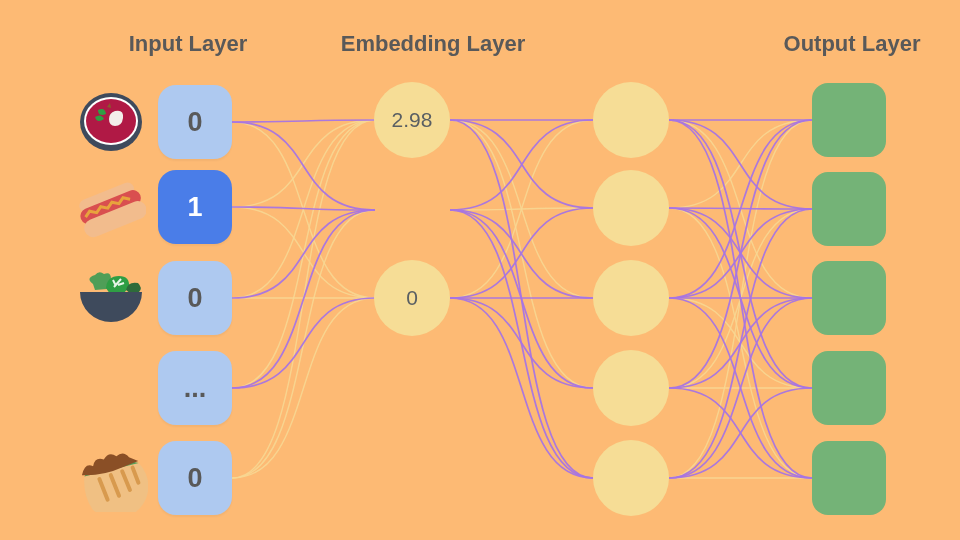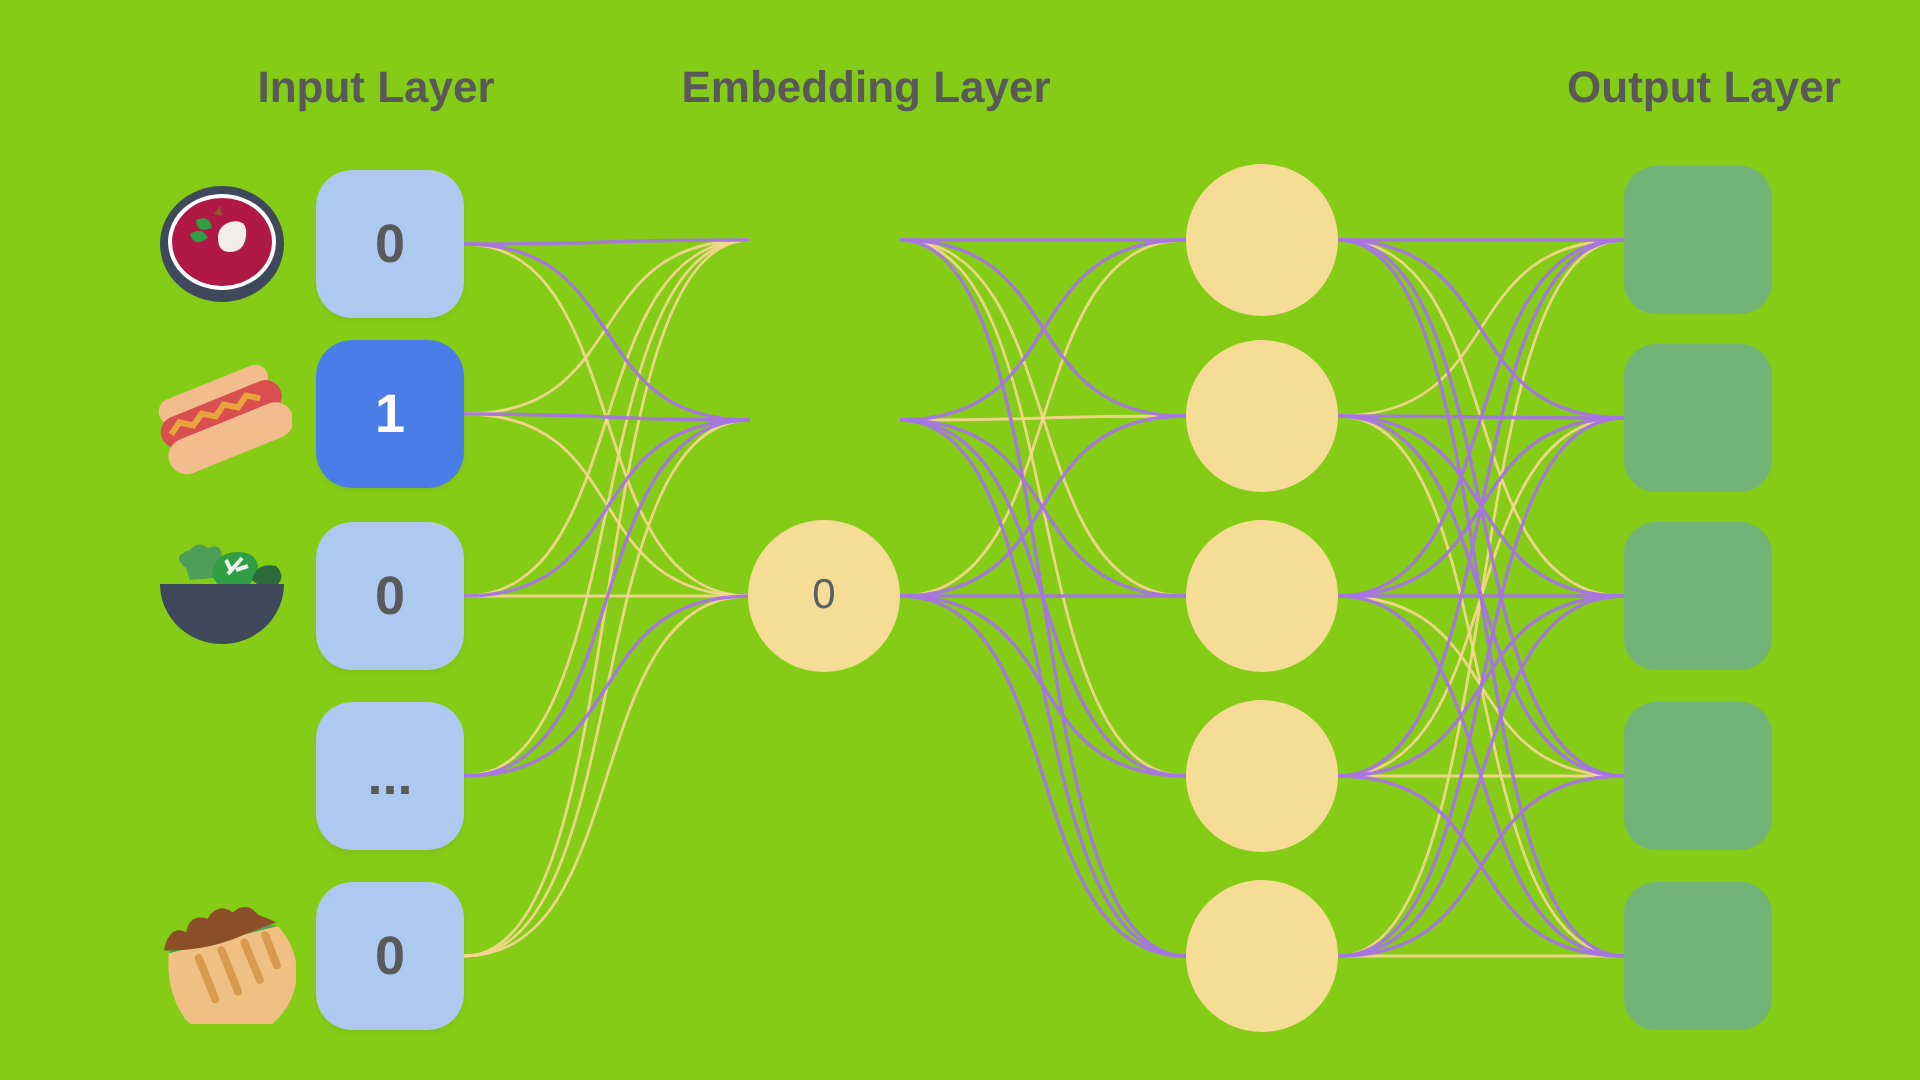--- a/index.html
+++ b/index.html
@@ -1,17 +1,17 @@
 <!DOCTYPE html>
 <html><head>
 <meta charset="utf-8">
 <style>
   html,body{margin:0;padding:0;background:#fff;}
   #canvas{
-    position:relative;width:960px;height:540px;background:#84cc16;
+    position:relative;width:960px;height:540px;background:#fdba74;
     font-family:"Liberation Sans", sans-serif;overflow:hidden;
   }
   #edges{position:absolute;left:0;top:0;width:960px;height:540px;}
   .layer-title{
     position:absolute;transform:translateX(-50%);
     font-size:22px;font-weight:bold;white-space:nowrap;
   }
   .cell{
     position:absolute;width:74px;height:74px;border-radius:18px;
     display:flex;align-items:center;justify-content:center;
@@ -127,20 +127,21 @@
       <path d="M24 32 l3 22 M36 31 l3 22 M48 30 l3 20 M59 29 l2 16" stroke="#d89a4e" stroke-width="4" stroke-linecap="round" fill="none"></path>
     </g>
   </svg>
 
   <div class="cell" style="left: 158px; top: 85px; background: rgb(174, 201, 240); color: rgb(89, 89, 89);">0</div>
   <div class="cell" style="left: 158px; top: 170px; background: rgb(74, 125, 232); color: rgb(255, 255, 255);">1</div>
   <div class="cell" style="left: 158px; top: 261px; background: rgb(174, 201, 240); color: rgb(89, 89, 89);">0</div>
   <div class="cell" style="left: 158px; top: 351px; background: rgb(174, 201, 240); color: rgb(89, 89, 89);">...</div>
   <div class="cell" style="left: 158px; top: 441px; background: rgb(174, 201, 240); color: rgb(89, 89, 89);">0</div>
 
+  <div class="circle emb" style="left: 374px; top: 82px; background: rgb(246, 221, 150); color: rgb(90, 95, 99);">2.98</div>
   <div class="circle emb" style="left: 374px; top: 260px; background: rgb(246, 221, 150); color: rgb(90, 95, 99);">0</div>
 
   <div class="circle hid" style="left: 593px; top: 82px; background: rgb(246, 221, 150); color: rgb(90, 95, 99);"></div>
   <div class="circle hid" style="left: 593px; top: 170px; background: rgb(246, 221, 150); color: rgb(90, 95, 99);"></div>
   <div class="circle hid" style="left: 593px; top: 260px; background: rgb(246, 221, 150); color: rgb(90, 95, 99);"></div>
   <div class="circle hid" style="left: 593px; top: 350px; background: rgb(246, 221, 150); color: rgb(90, 95, 99);"></div>
   <div class="circle hid" style="left: 593px; top: 440px; background: rgb(246, 221, 150); color: rgb(90, 95, 99);"></div>
 
   <div class="square out" style="left: 812px; top: 83px; background: rgb(116, 179, 119);"></div>
   <div class="square out" style="left: 812px; top: 172px; background: rgb(116, 179, 119);"></div>

